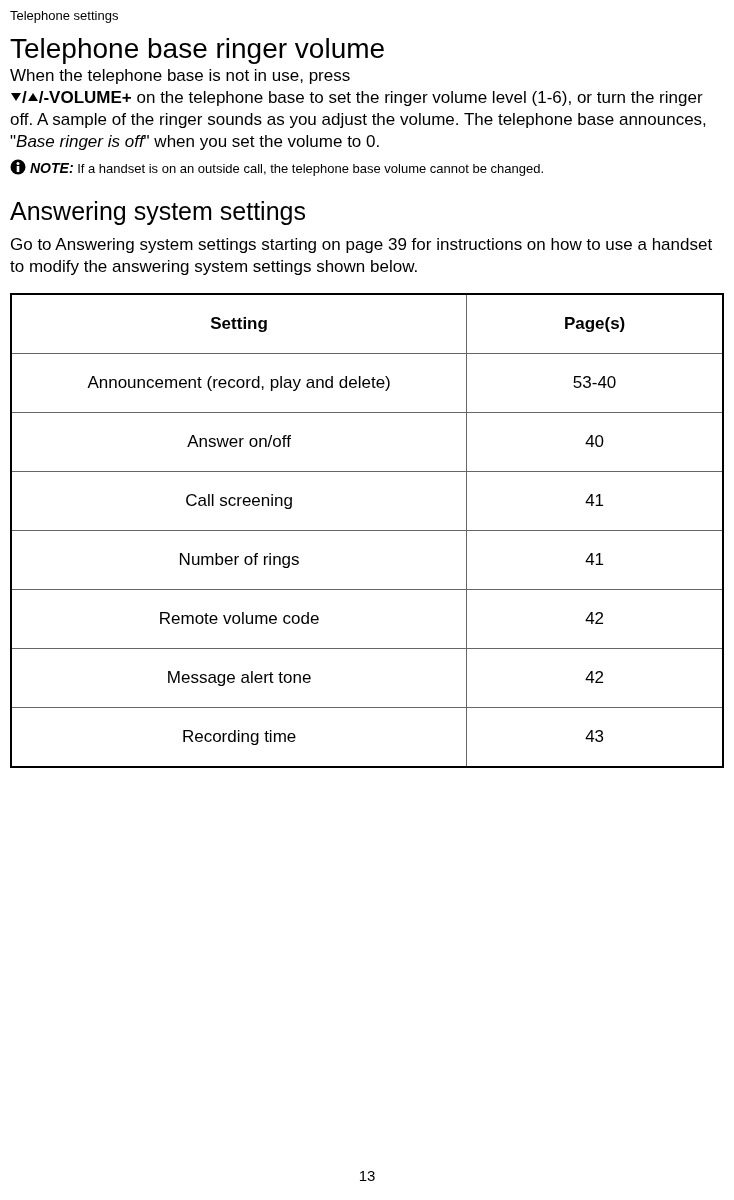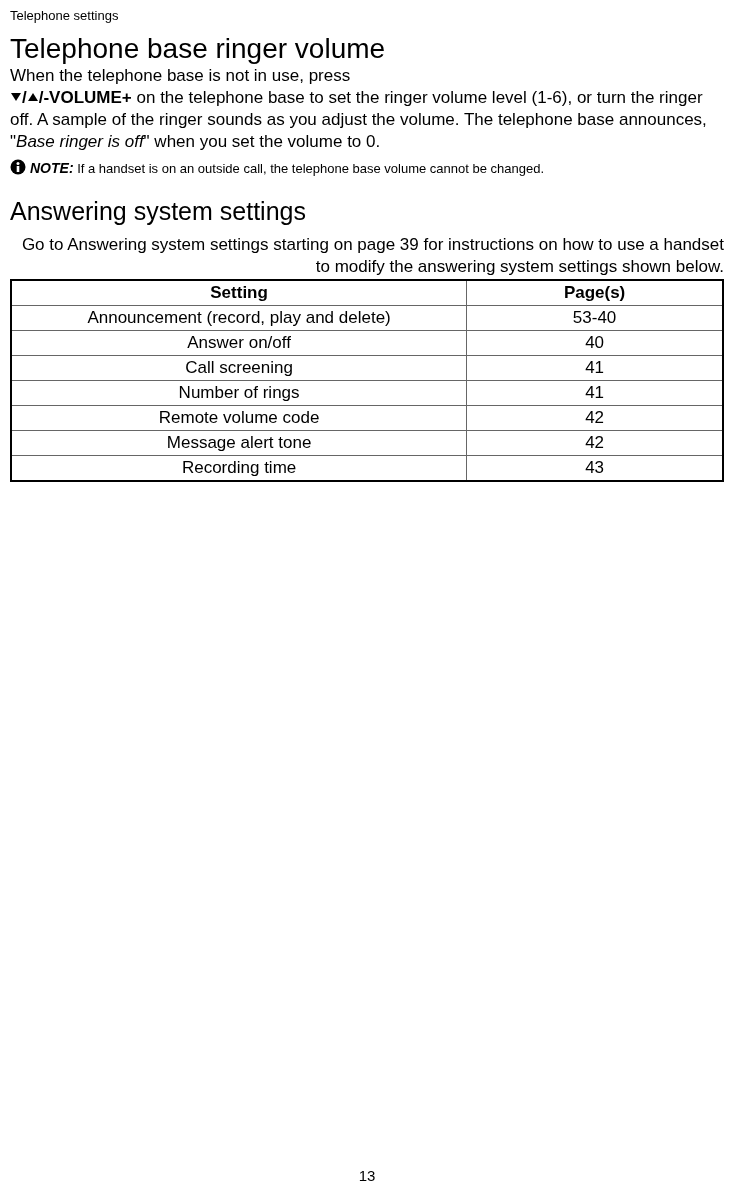--- a/index.html
+++ b/index.html
@@ -56,33 +56,32 @@
       font-size: 13px;
     }
     .section-title {
       font-size: 25px;
       font-weight: normal;
       margin-bottom: 8px;
     }
     .section-intro {
       font-size: 17px;
       line-height: 1.3;
-      margin-bottom: 0;
-      text-align: right;
+      margin-bottom: 14px;
     }
     table.settings-table {
       width: 100%;
       border-collapse: collapse;
       border: 2px solid #000;
     }
     table.settings-table th,
     table.settings-table td {
       border: 1px solid #666;
       text-align: center;
-      padding: 2px 0;
+      padding: 19px 0;
       font-size: 17px;
     }
     table.settings-table th {
       font-weight: bold;
     }
     table.settings-table th:first-child,
     table.settings-table td:first-child {
       width: 64%;
     }
     .page-number {

